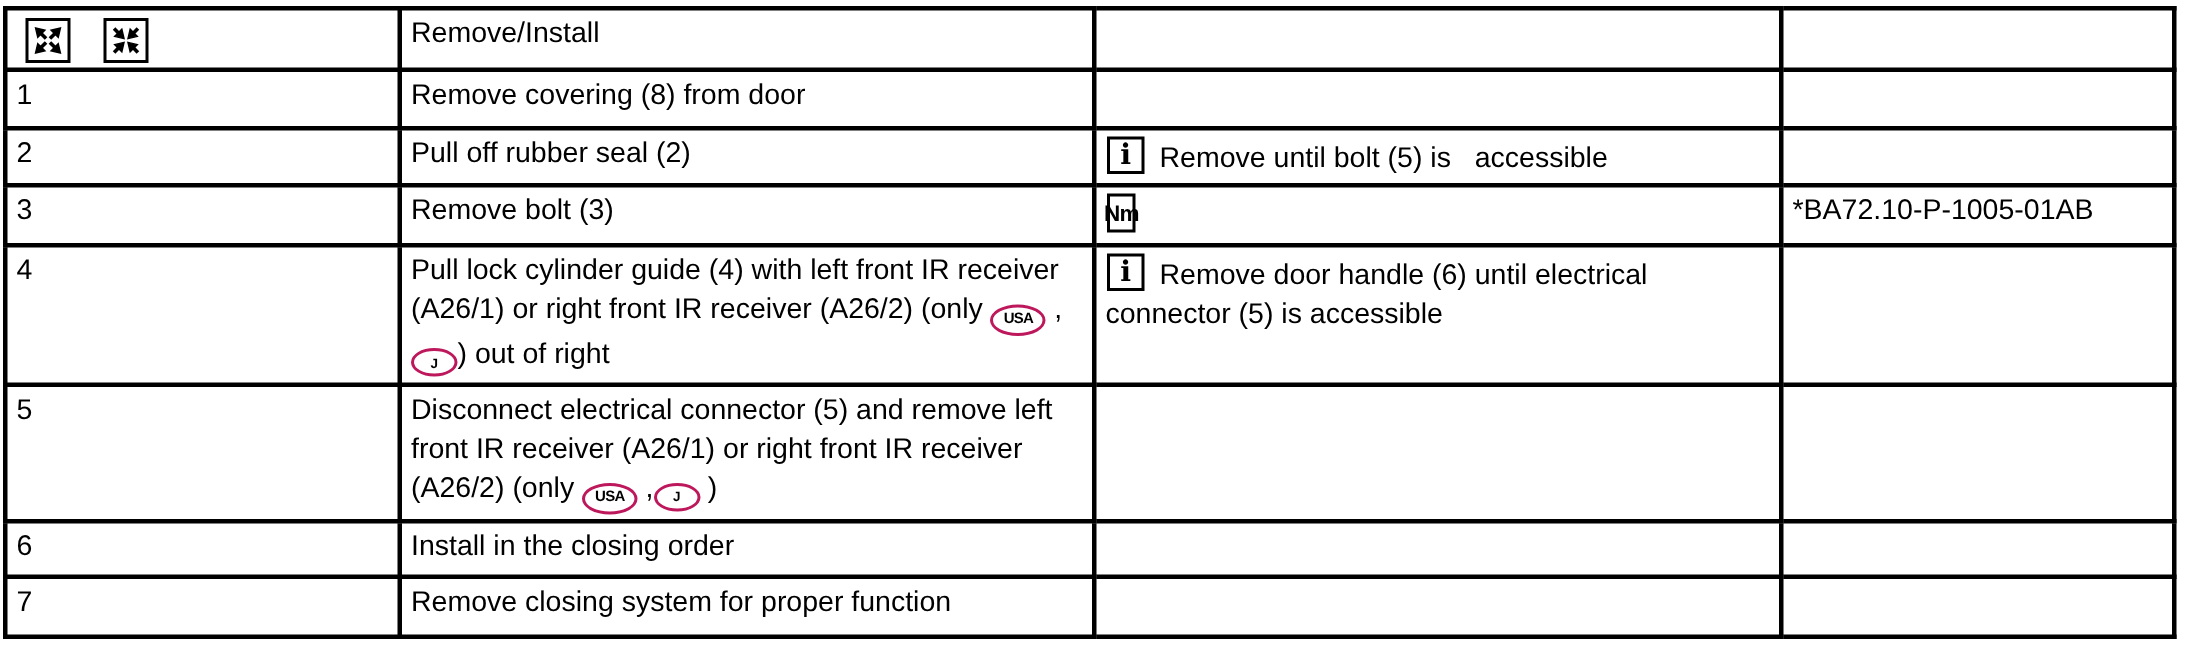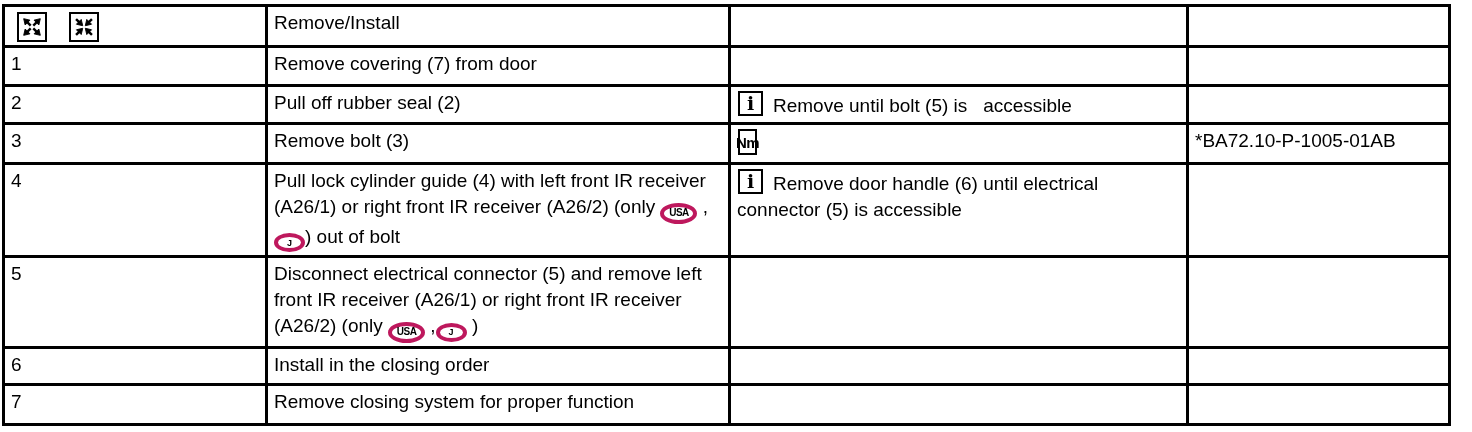--- a/index.html
+++ b/index.html
@@ -59,21 +59,21 @@
     font-weight:bold;font-size:19px;line-height:1;
   }
   .icon-nm{
     width:19px;height:26px;margin:1px 0 0 1px;
     font-weight:bold;font-size:15px;letter-spacing:-0.5px;line-height:1;
   }
   .note-text{white-space:pre-wrap;}
 
   .badge{
     display:inline-flex;align-items:center;justify-content:center;
-    box-sizing:border-box;border:4px solid #be185d;border-radius:50%;
+    box-sizing:border-box;border:2px solid #be185d;border-radius:50%;
     font-weight:bold;background:#fff;vertical-align:-3px;
   }
   .badge-usa{width:37px;height:21px;font-size:10px;letter-spacing:-0.5px;}
   .badge-j{width:31px;height:19px;font-size:9px;}
 </style>
 </head>
 <body>
 
 <table class="wis">
   <colgroup>
@@ -115,21 +115,21 @@
     </td>
     <td class="c-task">
       <span>Remove/Install</span>
     </td>
     <td class="c-note"></td>
     <td class="c-ref"></td>
   </tr>
 
   <tr class="rh-1">
     <td class="c-num"><span>1</span></td>
-    <td class="c-task"><span>Remove covering (7) from door</span></td>
+    <td class="c-task"><span>Remove covering (8) from door</span></td>
     <td class="c-note"></td>
     <td class="c-ref"></td>
   </tr>
 
   <tr class="rh-2">
     <td class="c-num"><span>2</span></td>
     <td class="c-task"><span>Pull off rubber seal (2)</span></td>
     <td class="c-note">
       <span class="icon-box icon-info">
             <span>i</span>
@@ -149,21 +149,21 @@
     <td class="c-ref"><span>*BA72.10-P-1005-01AB</span></td>
   </tr>
 
   <tr class="rh-4">
     <td class="c-num"><span>4</span></td>
     <td class="c-task">
       <span><span>Pull lock cylinder guide (4) with left front IR receiver (A26/1) or right front IR receiver (A26/2) (only </span><span class="badge badge-usa">
               <span>USA</span>
             </span><span class="note-text"> , </span><span class="badge badge-j">
               <span>J</span>
-            </span><span class="note-text">) out of bolt</span></span>
+            </span><span class="note-text">) out of right</span></span>
     </td>
     <td class="c-note">
       <span class="icon-box icon-info">
             <span>i</span>
           </span><span class="note-text">Remove door handle (6) until electrical connector (5) is accessible</span>
     </td>
     <td class="c-ref"></td>
   </tr>
 
   <tr class="rh-5">

